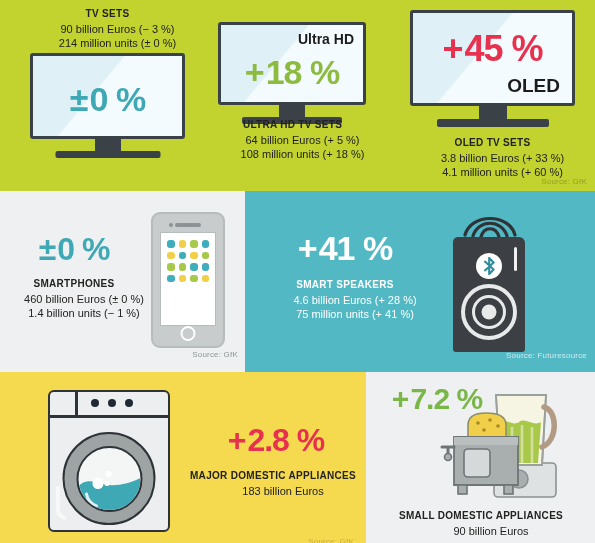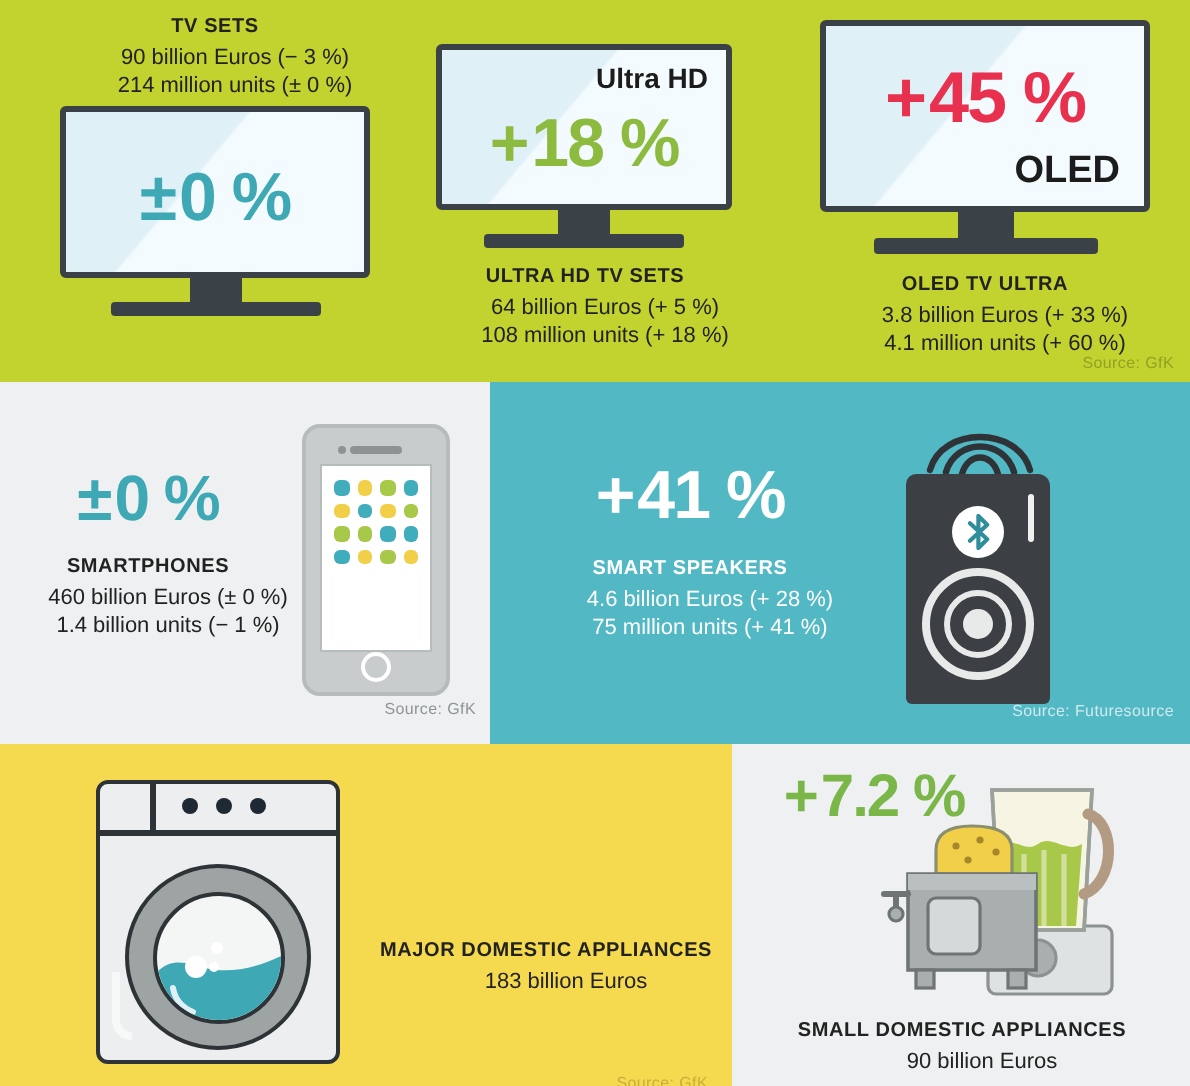--- a/index.html
+++ b/index.html
@@ -196,39 +196,39 @@
       <div class="screen" style="height:83px;">
         <div class="tv-label" style="right:9px; top:6px; font-size:14px;">Ultra HD</div>
         <div class="tv-pct pct" id="uhd-pct" style="top: 30px; font-size: 34px; color: rgb(140, 187, 63);">
           <span class="sym">+</span><span>18</span> <span class="unit">%</span>
         </div>
       </div>
       <div class="neck" style="top:83px; width:26px; height:12px;"></div>
       <div class="foot" style="top:95px; width:100px; height:7px;"></div>
     </div>
 
-    <div class="cap" style="position:absolute; left:205px; top:133px; width:175px;">
+    <div class="cap" style="position:absolute; left:205px; top:119px; width:175px;">
       <div class="title">ULTRA HD TV SETS</div>
       <div class="line">64 billion Euros (+ 5 %)</div>
       <div class="line">108 million units (+ 18 %)</div>
     </div>
 
     <div class="tv" id="tv-oled" style="left:410px; top:10px; width:165px; height:118px;">
       <div class="screen" style="height:96px;">
         <div class="tv-pct pct" id="oled-pct" style="top: 18px; font-size: 36px; color: rgb(232, 48, 79);">
           <span class="sym">+</span><span>45</span> <span class="unit">%</span>
         </div>
         <div class="tv-label" style="right:12px; top:62px; font-size:19px;">OLED</div>
       </div>
       <div class="neck" style="top:96px; width:28px; height:13px;"></div>
       <div class="foot" style="top:109px; width:112px; height:8px;"></div>
     </div>
 
     <div class="cap" style="position:absolute; left:400px; top:137px; width:185px;">
-      <div class="title">OLED TV ULTRA</div>
+      <div class="title">OLED TV SETS</div>
       <div class="line">3.8 billion Euros (+ 33 %)</div>
       <div class="line">4.1 million units (+ 60 %)</div>
     </div>
 
     <div class="source on-green" style="right:8px; top:177px;">Source: GfK</div>
   </div>
 
   <div class="panel" id="panel-phones">
     <div class="pct" id="phone-pct" style="position: absolute; left: 14px; top: 42px; width: 120px; text-align: center; font-size: 32px; color: rgb(63, 168, 181);">
       <span class="sym">±</span><span>0</span> <span class="unit">%</span>
@@ -299,20 +299,23 @@
         <path d="M6.2 1 L6.2 17 L10.6 12.6 L2 4.6 M2 13.4 L10.6 5.4 L6.2 1" fill="none" stroke="#2f8d9c" stroke-width="2.1" stroke-linejoin="round" stroke-linecap="round"></path>
       </svg>
     </div>
     <div class="woofer-outer">
       <div class="woofer-inner"></div>
       <div class="woofer-dot"></div>
     </div>
   </div>
 
   <div class="panel" id="panel-major">
+    <div class="pct" id="major-pct" style="position: absolute; left: 186px; top: 52px; width: 180px; text-align: center; font-size: 32px; color: rgb(232, 48, 79);">
+      <span class="sym">+</span><span>2.8</span> <span class="unit">%</span>
+    </div>
 
     <div class="cap" style="position:absolute; left:178px; top:98px; width:190px;">
       <div class="title">MAJOR DOMESTIC APPLIANCES</div>
       <div class="line">183 billion Euros</div>
     </div>
 
     <div class="source on-yellow" style="right:12px; bottom:-3px;">Source: GfK</div>
   </div>
 
   <div id="washer">

